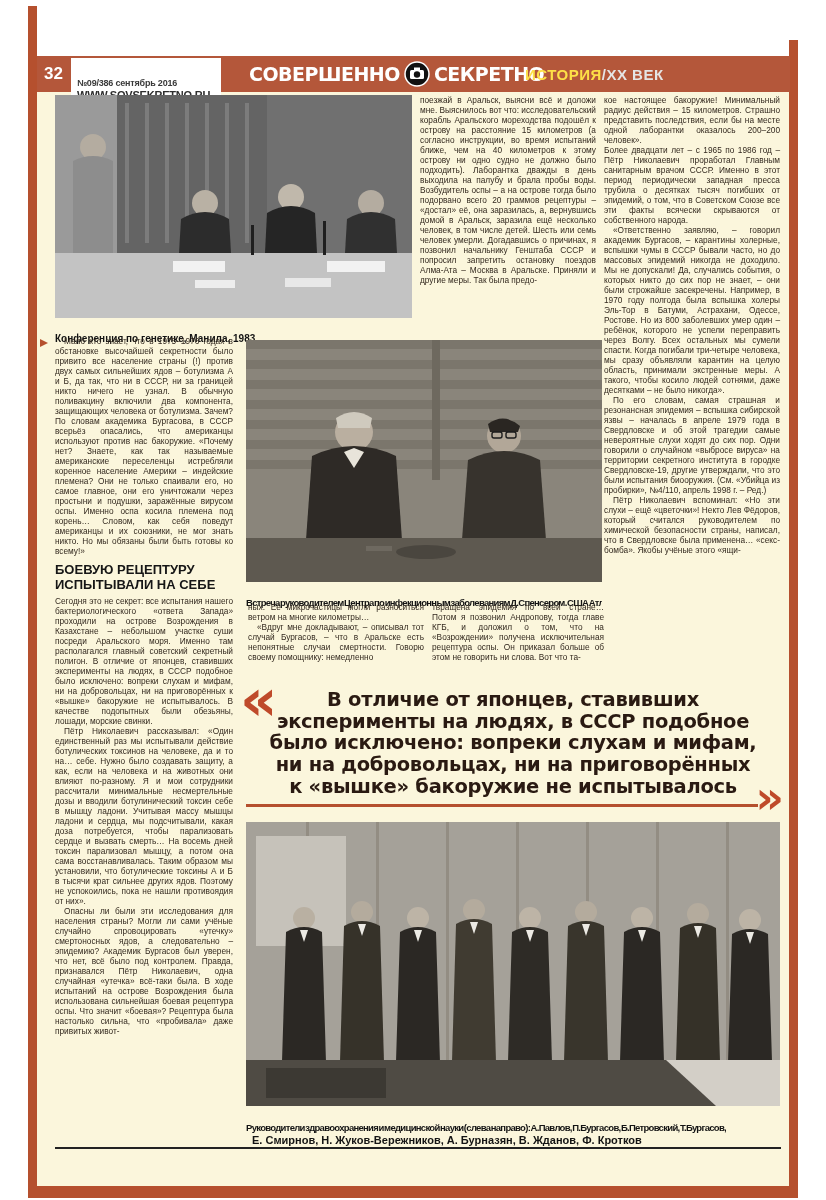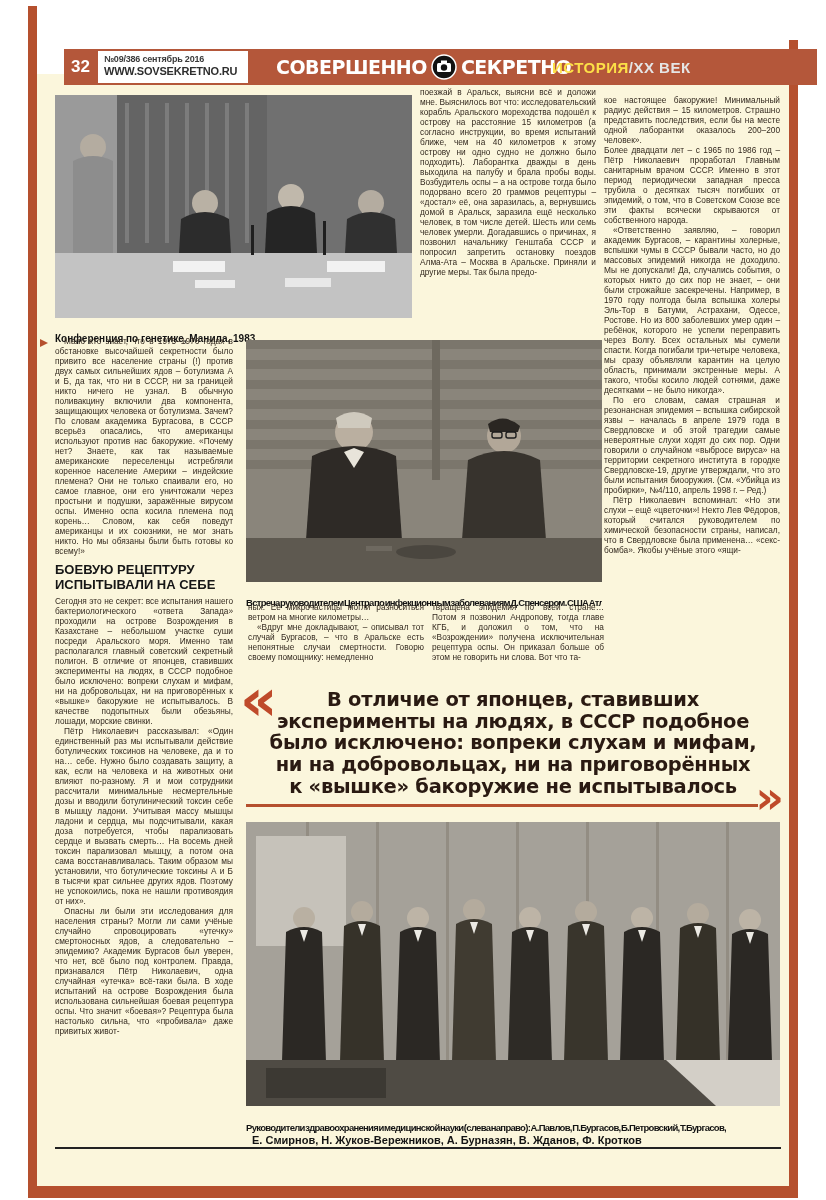--- a/index.html
+++ b/index.html
@@ -4,23 +4,23 @@
 <style>
   * { margin:0; padding:0; box-sizing:border-box; }
   html,body { width:826px; height:1200px; background:#ffffff; font-family:"Liberation Sans", sans-serif; }
   .page { position:relative; width:826px; height:1200px; overflow:hidden; background:#ffffff; }
   .paper { position:absolute; left:37px; top:74px; width:753px; height:1114px; background:#fbf6dc; }
   
   .b-left  { position:absolute; left:28px;  top:6px;    width:9px;  height:1192px; background:#b5502e; }
   .b-right { position:absolute; left:789px; top:40px;   width:9px;  height:1158px; background:#b5502e; }
   .b-bottom{ position:absolute; left:28px;  top:1186px; width:770px; height:12px;  background:#b5502e; }
   
-  .header { position:absolute; left:37px; top:49px; width:753px; height:36px; background:#b4573a;margin-left:27px; }
+  .header { position:absolute; left:37px; top:56px; width:753px; height:36px; background:#b4573a; }
   .pageno { position:absolute; left:0; top:0; width:33px; height:36px; color:#fff; font-size:17px; font-weight:bold; display:flex; align-items:center; justify-content:center; }
-  .issuebox { position:absolute; left:34px; top:2px; width:150px; height:32px; background:#ffffff; padding:3px 6px; }
+  .issuebox { position:absolute; left:34px; top:2px; width:150px; height:32px; background:#ffffff; padding:20px 6px; }
   .issuebox .l1 { font-size:9px; font-weight:bold; color:#3a3a3a; letter-spacing:-0.2px; }
   .issuebox .l2 { font-size:11px; font-weight:bold; color:#2e2e2e; letter-spacing:-0.2px; margin-top:1px; }
   .masthead { position:absolute; left:212px; top:0; height:36px; display:flex; align-items:center; gap:4px; }
   .masthead .word { color:#fff; font-size:19px; font-weight:900; letter-spacing:-0.5px; font-family:"DejaVu Sans", sans-serif; transform:scaleY(1.05); }
   .cam { width:26px; height:26px; display:inline-block; }
   .section { position:absolute; left:488px; top:0; height:36px; display:flex; align-items:center; }
   .section .s1 { color:#fde047; font-size:15px; font-weight:800; letter-spacing:0.5px; }
   .section .s2 { color:#e5e5e5; font-size:15px; font-weight:700; letter-spacing:0.5px; }
   
   .txt { position:absolute; font-size:8.3px; line-height:10px; color:#33291f; text-align:justify; }
@@ -111,21 +111,21 @@
   <div class="marker"></div>
   <div class="txt" style="left:55px; top:336px; width:178px;">
     <p class="ind">Мало кто знает, что в 1975–1976 годах в обстановке высочайшей секретности было привито все население страны (!) против двух самых сильнейших ядов – ботулизма А и Б, да так, что ни в СССР, ни за границей никто ничего не узнал. В обычную поливакцину включили два компонента, защищающих человека от ботулизма. Зачем? По словам академика Бургасова, в СССР всерьёз опасались, что американцы используют против нас бакоружие. «Почему нет? Знаете, как так называемые американские переселенцы истребляли коренное население Америки – индейские племена? Они не только спаивали его, но самое главное, они его уничтожали через простыни и подушки, заражённые вирусом оспы. Именно оспа косила племена под корень… Словом, как себя поведут американцы и их союзники, не мог знать никто. Но мы обязаны были быть готовы ко всему!»</p>
     <div class="heading">БОЕВУЮ РЕЦЕПТУРУ
 ИСПЫТЫВАЛИ НА СЕБЕ</div>
     <p>Сегодня это не секрет: все испытания нашего бактериологического «ответа Запада» проходили на острове Возрождения в Казахстане – небольшом участке суши посреди Аральского моря. Именно там располагался главный советский секретный полигон. В отличие от японцев, ставивших эксперименты на людях, в СССР подобное было исключено: вопреки слухам и мифам, ни на добровольцах, ни на приговорённых к «вышке» бакоружие не испытывалось. В качестве подопытных были обезьяны, лошади, морские свинки.</p>
     <p class="ind">Пётр Николаевич рассказывал: «Один единственный раз мы испытывали действие ботулических токсинов на человеке, да и то на… себе. Нужно было создавать защиту, а как, если на человека и на животных они влияют по-разному. Я и мои сотрудники рассчитали минимальные несмертельные дозы и вводили ботулинический токсин себе в мышцу ладони. Учитывая массу мышцы ладони и сердца, мы подсчитывали, какая доза потребуется, чтобы парализовать сердце и вызвать смерть… На восемь дней токсин парализовал мышцу, а потом она сама восстанавливалась. Таким образом мы установили, что ботулические токсины А и Б в тысячи крат сильнее других ядов. Поэтому не успокоились, пока не нашли противоядия от них».</p>
     <p class="ind">Опасны ли были эти исследования для населения страны? Могли ли сами учёные случайно спровоцировать «утечку» смертоносных ядов, а следовательно – эпидемию? Академик Бургасов был уверен, что нет, всё было под контролем. Правда, признавался Пётр Николаевич, одна случайная «утечка» всё-таки была. В ходе испытаний на острове Возрождения была использована сильнейшая боевая рецептура оспы. Что значит «боевая»? Рецептура была настолько сильна, что «пробивала» даже привитых живот-</p>
   </div>
 
-  <div class="txt" style="left:420px; top:87px; width:176px;">
+  <div class="txt" style="left:420px; top:95px; width:176px;">
     <p>поезжай в Аральск, выясни всё и доложи мне. Выяснилось вот что: исследовательский корабль Аральского мореходства подошёл к острову на расстояние 15 километров (а согласно инструкции, во время испытаний ближе, чем на 40 километров к этому острову ни одно судно не должно было подходить). Лаборантка дважды в день выходила на палубу и брала пробы воды. Возбудитель оспы – а на острове тогда было подорвано всего 20 граммов рецептуры – «достал» её, она заразилась, а, вернувшись домой в Аральск, заразила ещё несколько человек, в том числе детей. Шесть или семь человек умерли. Догадавшись о причинах, я позвонил начальнику Генштаба СССР и попросил запретить остановку поездов Алма-Ата – Москва в Аральске. Приняли и другие меры. Так была предо-</p>
   </div>
 
   <div class="txt" style="left:604px; top:95px; width:176px;">
     <p>кое настоящее бакоружие! Минимальный радиус действия – 15 километров. Страшно представить последствия, если бы на месте одной лаборантки оказалось 200–200 человек».</p>
     <p>Более двадцати лет – с 1965 по 1986 год – Пётр Николаевич проработал Главным санитарным врачом СССР. Именно в этот период периодически западная пресса трубила о десятках тысяч погибших от эпидемий, о том, что в Советском Союзе все эти факты всячески скрываются от собственного народа.</p>
     <p class="ind">«Ответственно заявляю, – говорил академик Бургасов, – карантины холерные, вспышки чумы в СССР бывали часто, но до массовых эпидемий никогда не доходило. Мы не допускали! Да, случались события, о которых никто до сих пор не знает, – они были строжайше засекречены. Например, в 1970 году полгода была вспышка холеры Эль-Тор в Батуми, Астрахани, Одессе, Ростове. Но из 800 заболевших умер один – ребёнок, которого не успели переправить через Волгу. Всех остальных мы сумели спасти. Когда погибали три-четыре человека, мы сразу объявляли карантин на целую область, принимали экстренные меры. А такого, чтобы косило людей сотнями, даже десятками – не было никогда».</p>
     <p class="ind">По его словам, самая страшная и резонансная эпидемия – вспышка сибирской язвы – началась в апреле 1979 года в Свердловске и об этой трагедии самые невероятные слухи ходят до сих пор. Одни говорили о случайном «выбросе вируса» на территории секретного института в городке Свердловске-19, другие утверждали, что это были испытания биооружия. (См. «Убийца из пробирки», №4/110, апрель 1998 г. – Ред.)</p>
     <p class="ind">Пётр Николаевич вспоминал: «Но эти слухи – ещё «цветочки»! Некто Лев Фёдоров, который считался руководителем по химической безопасности страны, написал, что в Свердловске была применена… «секс-бомба». Якобы учёные этого «ящи-</p>
   </div>

